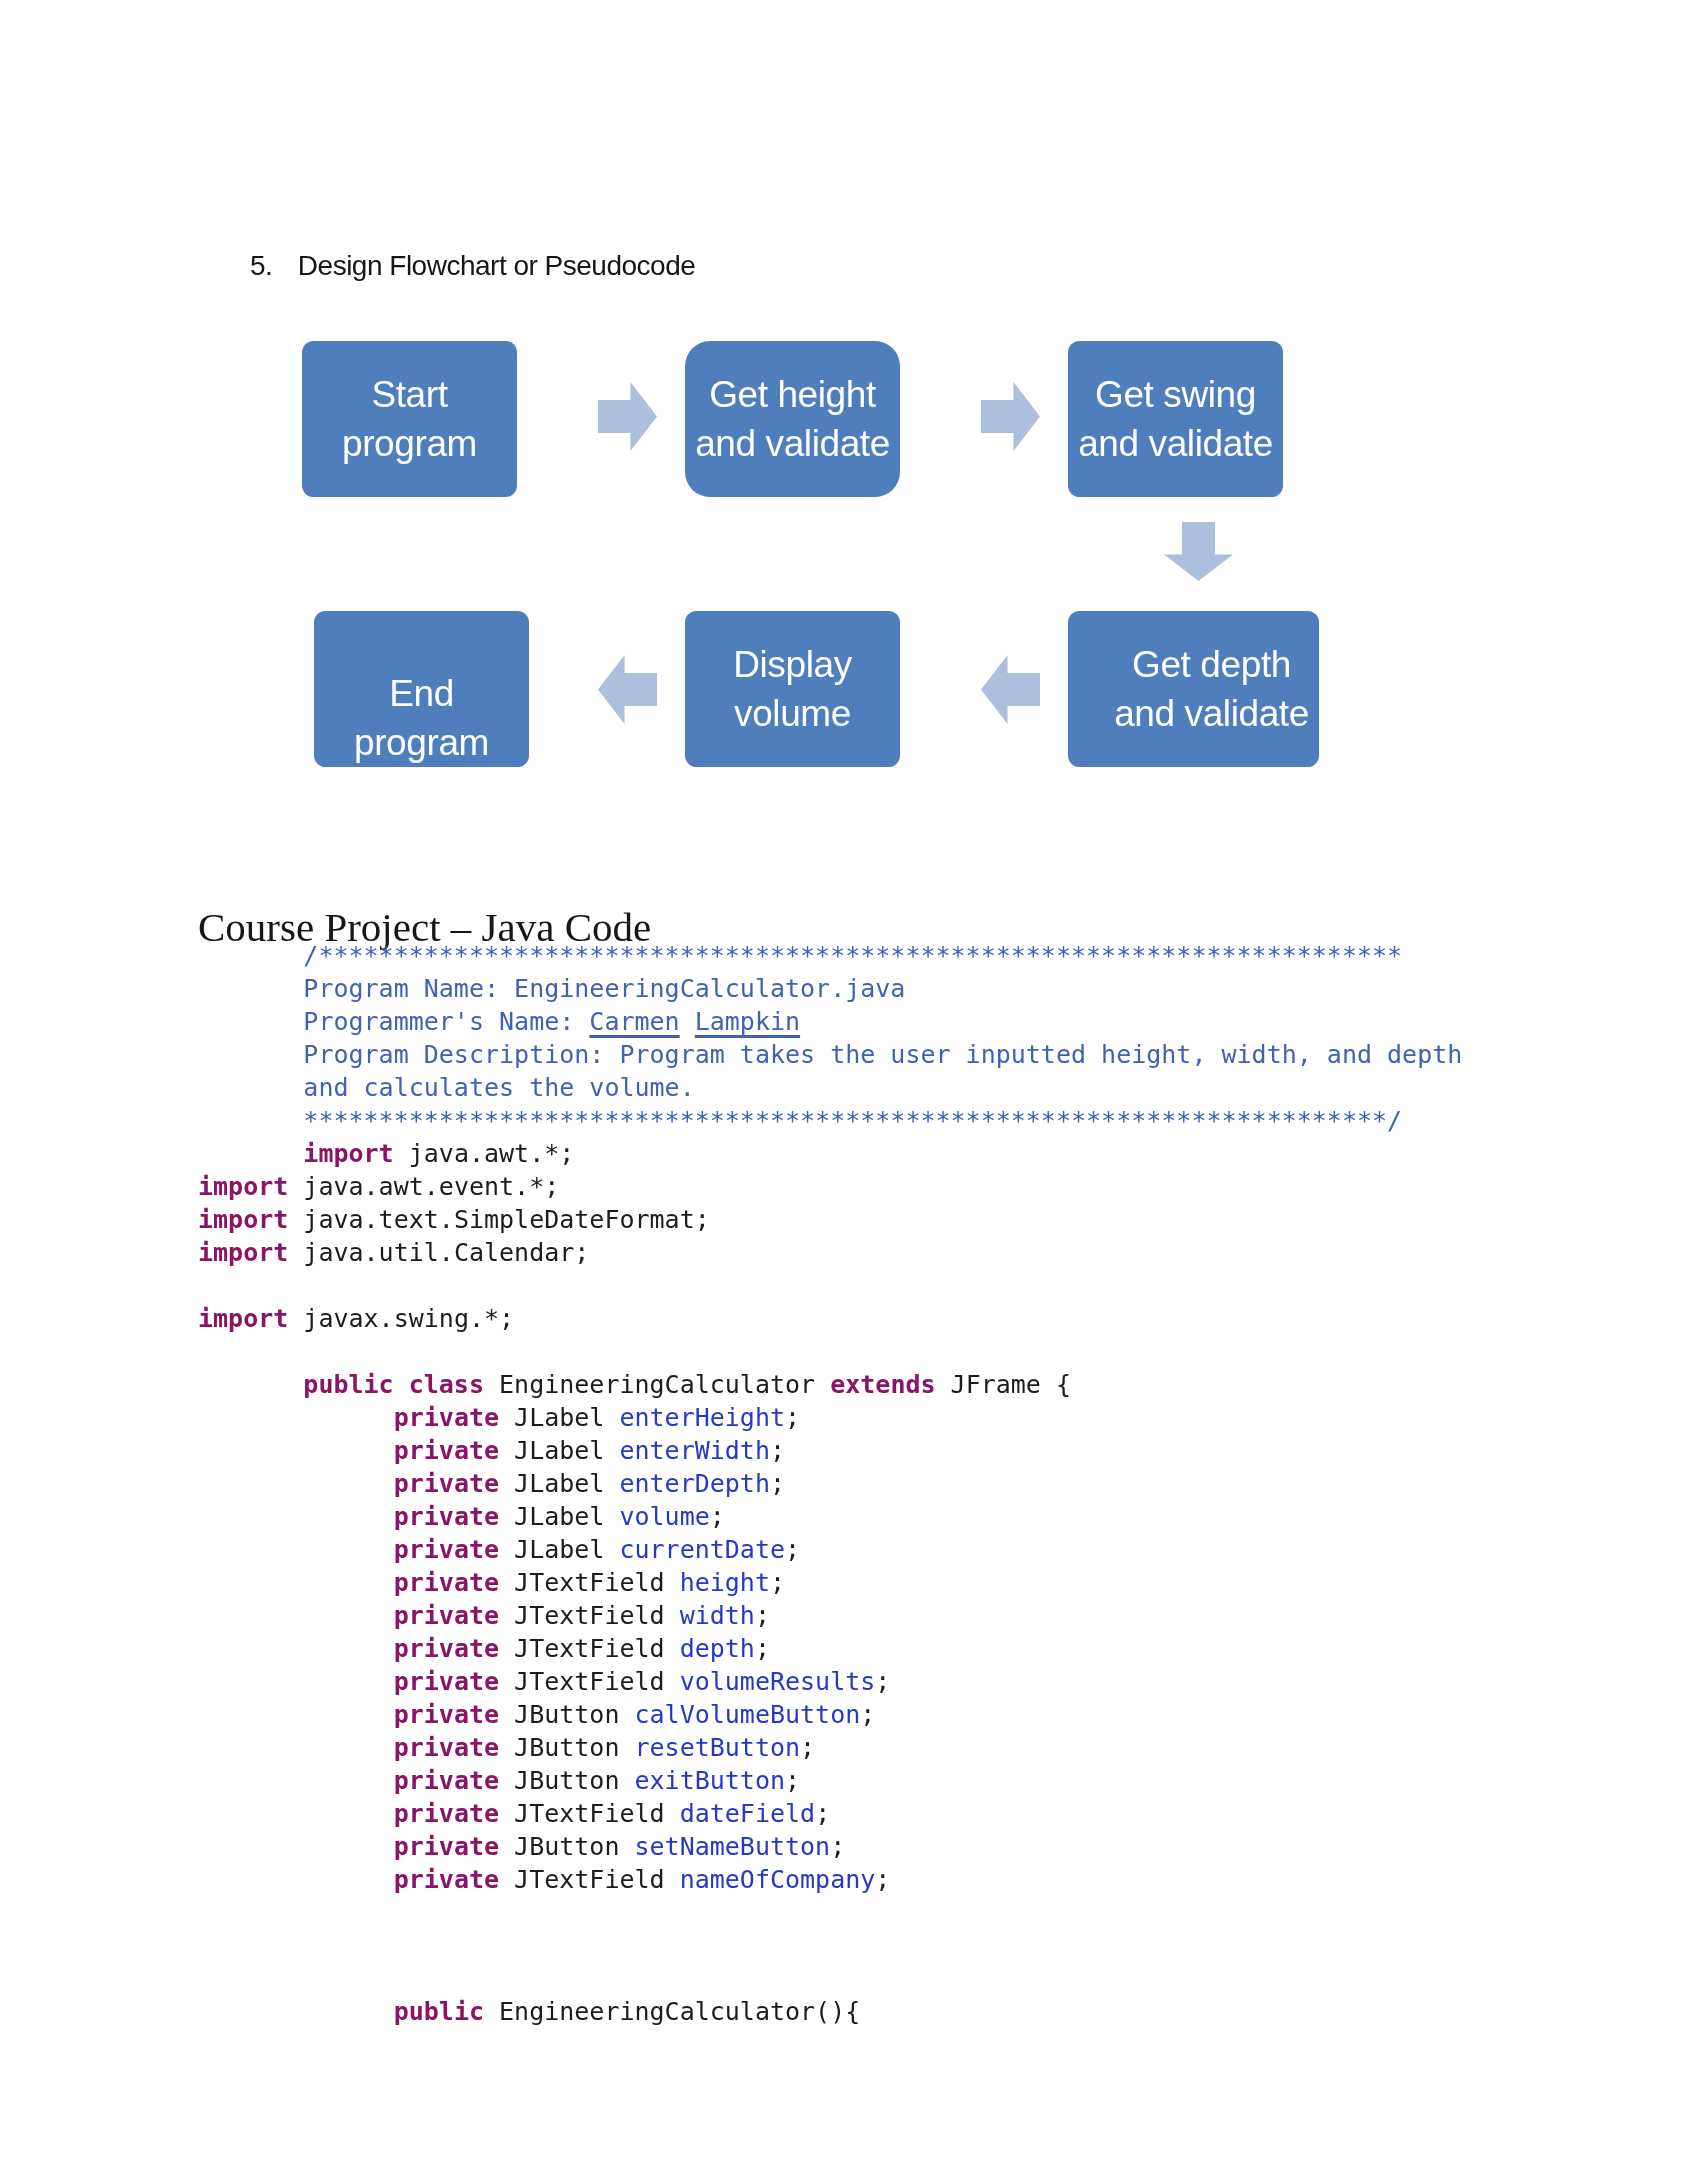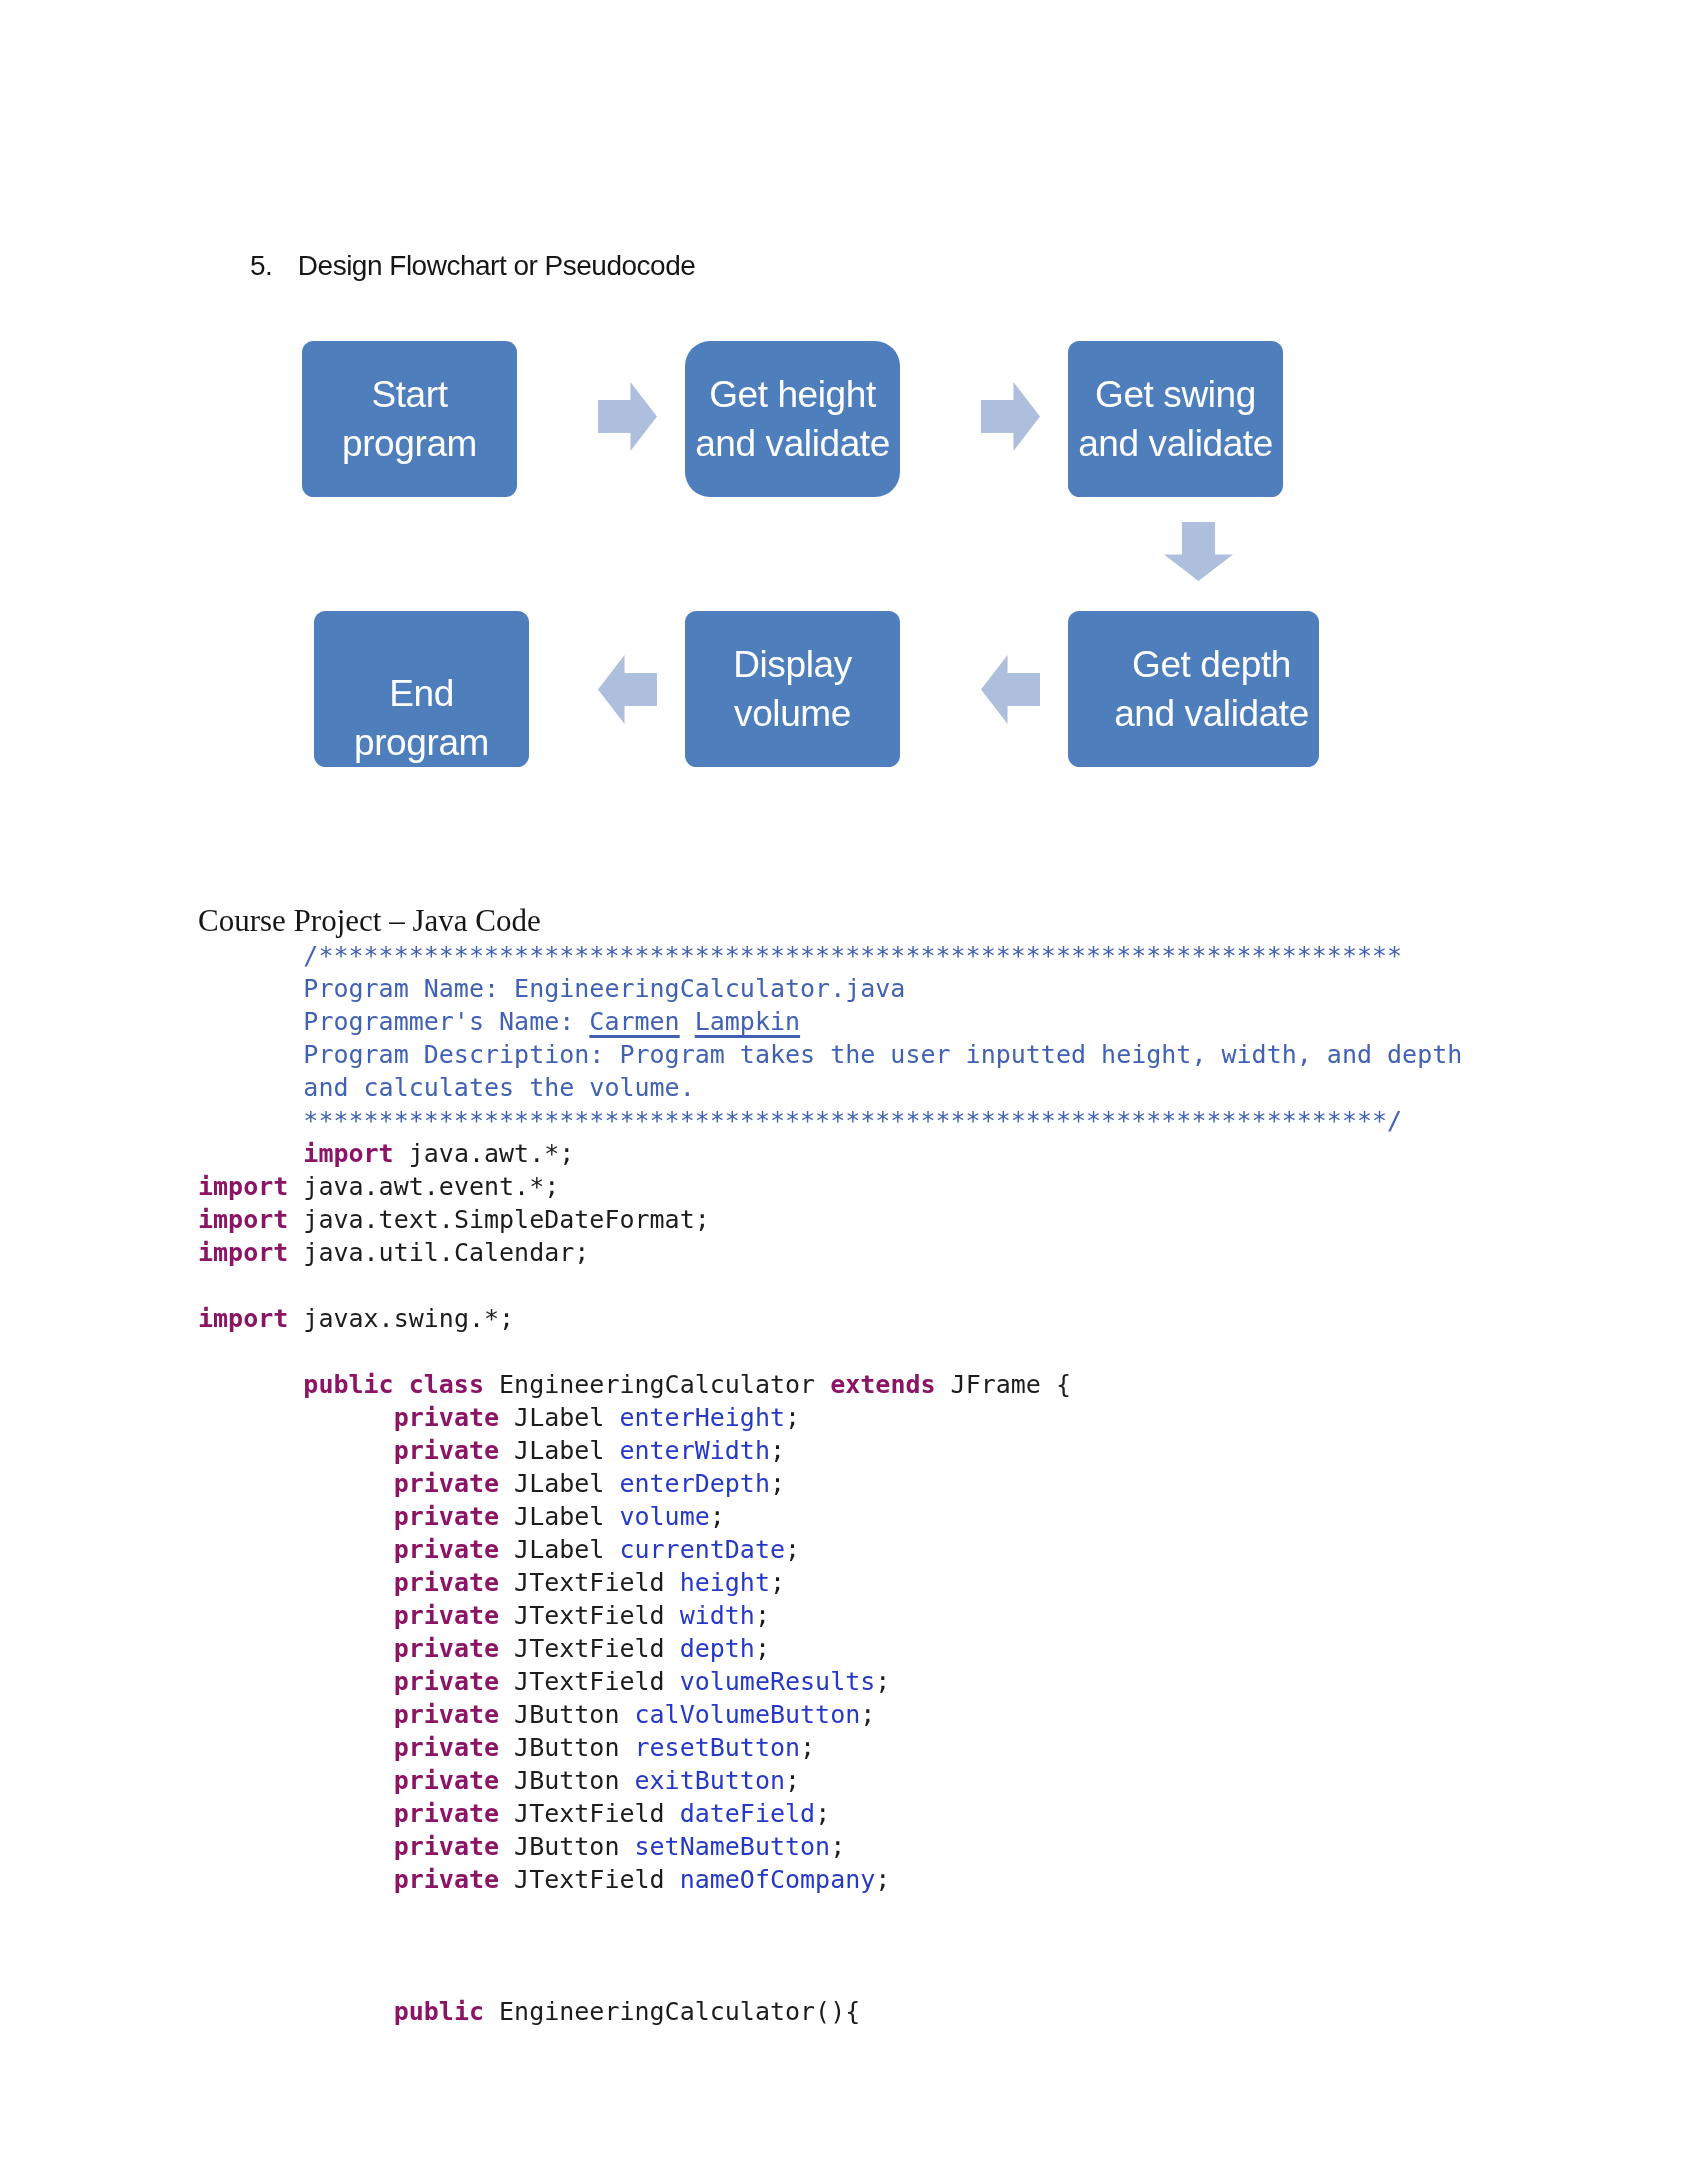--- a/index.html
+++ b/index.html
@@ -68,21 +68,21 @@
   .pos-a2{left:981px; top:382px;}
   .pos-ad{left:1164px; top:522px;}
   .pos-a3{left:981px; top:655px;}
   .pos-a4{left:598px;  top:655px;}
 
   
   .course-title{
     position:absolute;
     left:198px; top:903px;
     font-family:"Liberation Serif", serif;
-    font-size:31px;
+    font-size:41px;
     color:var(--ink);
   }
 
   
   .code{
     position:absolute;
     left:198px; top:939px;
     margin:0;
     font-family:"DejaVu Sans Mono", monospace;
     font-size:25px;

